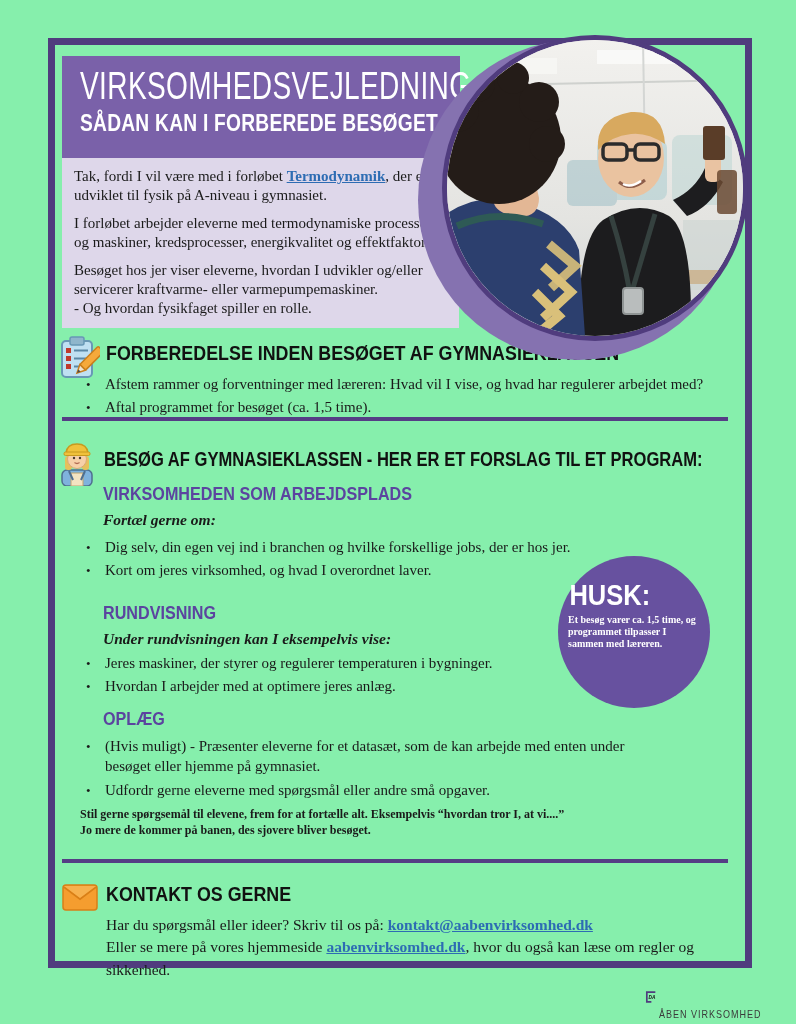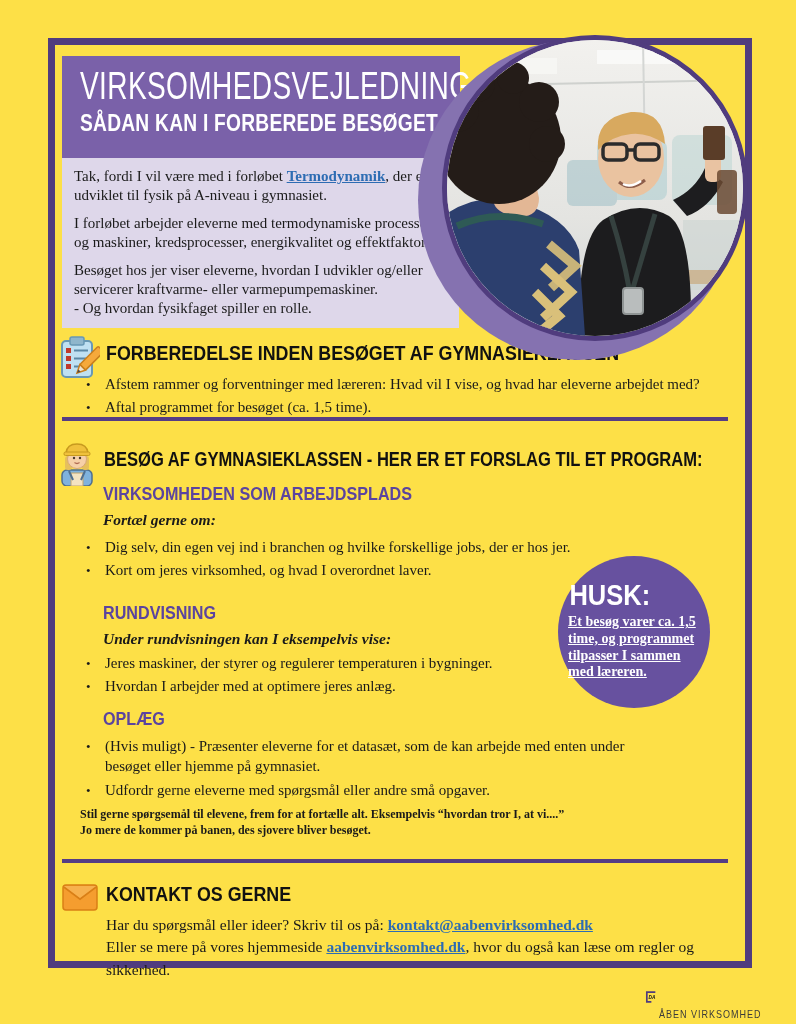--- a/index.html
+++ b/index.html
@@ -1,16 +1,16 @@
 <!DOCTYPE html>
 <html><head>
 <meta charset="utf-8">
 <style>
   html,body{margin:0;padding:0;background:#ffffff;}
-  .page{position:relative;width:796px;height:1024px;background:#fde047;overflow:hidden;
+  .page{position:relative;width:796px;height:1024px;background:#86efac;overflow:hidden;
         font-family:"Liberation Serif", serif;color:#1a1a1a;}
   .frame{position:absolute;left:48px;top:38px;width:704px;height:930px;
          border:7px solid #503c7e;box-sizing:border-box;z-index:1;background:transparent;}
   
   .band{position:absolute;left:62px;top:56px;width:398px;height:102px;background:#7a61a9;z-index:2;
         padding:10px 0 0 18px;box-sizing:border-box;}
   .cond{display:inline-block;transform-origin:0 50%;white-space:nowrap;}
   .title{font-family:"Liberation Sans",sans-serif;font-size:39px;font-weight:400;color:#ffffff;
          transform:scaleX(.72);letter-spacing:.5px;line-height:1.05;}
   .subtitle{font-family:"Liberation Sans",sans-serif;font-size:24px;font-weight:bold;color:#ffffff;
@@ -32,21 +32,21 @@
   .bullets{display:block;}
   .b-row{display:flex;font-size:15px;line-height:1.35;margin-bottom:3px;}
   .b-row .dot{width:27px;flex:0 0 27px;text-align:left;padding-left:8px;box-sizing:border-box;}
   .b-row .dot::before{content:"•";font-size:13px;}
   .lead{font-size:15.5px;font-weight:bold;font-style:italic;}
   .rule{position:absolute;height:4px;background:#553d85;z-index:2;}
   
   .husk{position:absolute;left:558px;top:556px;width:152px;height:152px;border-radius:50%;
         background:#67519f;z-index:5;color:#fff;text-align:left;box-sizing:border-box;padding-top:22px;}
   .husk-title{font-family:"Liberation Sans",sans-serif;font-weight:bold;font-size:30px;transform:scaleX(.85);transform-origin:50% 50%;}
-  .husk-body{font-size:14px;font-weight:bold;line-height:1.2;padding:2px 10px 0 10px;text-decoration:underline;}
+  .husk-body{font-size:10px;font-weight:bold;line-height:1.2;padding:2px 10px 0 10px;}
   .closing{font-size:12px;font-weight:bold;line-height:1.35;}
   .contact-line{font-size:15.5px;line-height:1.45;}
   
   .logo{position:absolute;left:644px;top:976px;width:140px;height:44px;z-index:2;display:flex;align-items:flex-end;}
   .logo-text{font-family:"Liberation Sans",sans-serif;font-size:11px;letter-spacing:1.2px;color:#3a3a3a;
              transform:scaleX(.82);transform-origin:0 50%;white-space:nowrap;margin-left:2px;}
   .icon-box{position:absolute;z-index:2;}
 </style>
 </head>
 <body>
@@ -153,21 +153,21 @@
         <polygon points="29.5,38.5 32.5,38.5 31,42" fill="#4a4a4a"></polygon>
       </g>
     </svg>
   </div>
   <div class="abs" style="left:106px;top:341px;">
     <span class="cond sec-head" style="font-size:21px;transform:scaleX(.85);">FORBEREDELSE INDEN BESØGET AF GYMNASIEKLASSEN</span>
   </div>
   <div class="abs bullets" style="left:78px;top:374px;width:660px;">
     <div class="b-row">
         <span class="dot"></span>
-        <span>Afstem rammer og forventninger med læreren: Hvad vil I vise, og hvad har eleverne arbejdet med?</span>
+        <span>Afstem rammer og forventninger med læreren: Hvad vil I vise, og hvad har regulerer arbejdet med?</span>
       </div>
     <div class="b-row">
         <span class="dot"></span>
         <span>Aftal programmet for besøget (ca. 1,5 time).</span>
       </div>
   </div>
   <div class="rule" style="left:62px;top:417px;width:666px;"></div>
 
   <div class="icon-box" style="left:56px;top:440px;">
     <svg width="42" height="46" viewBox="0 0 42 46">

